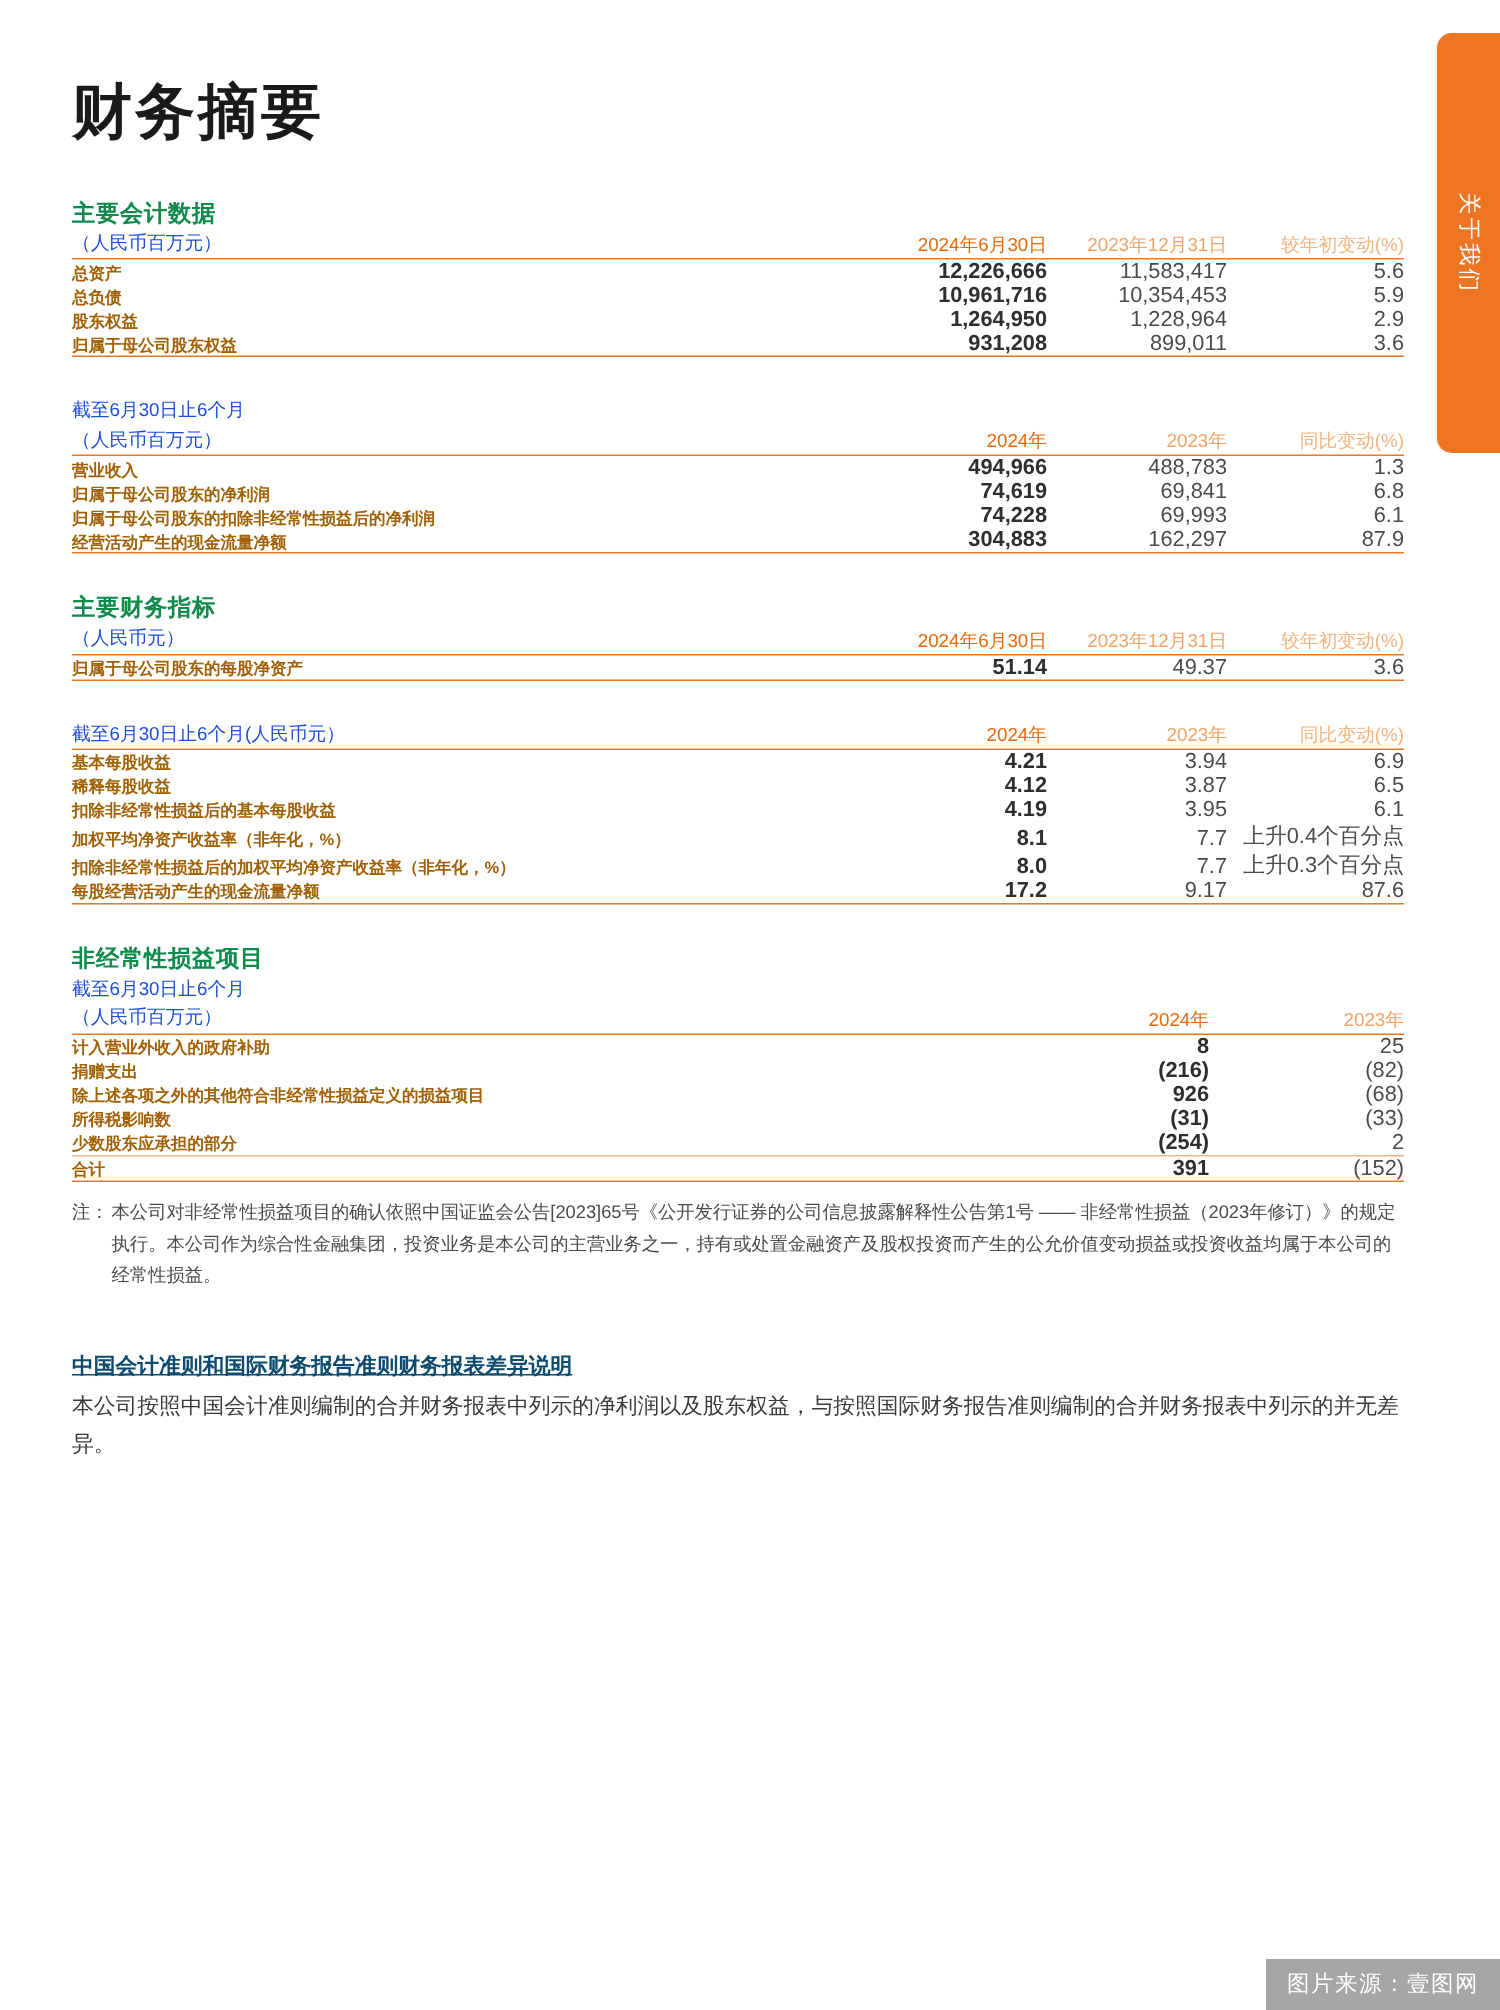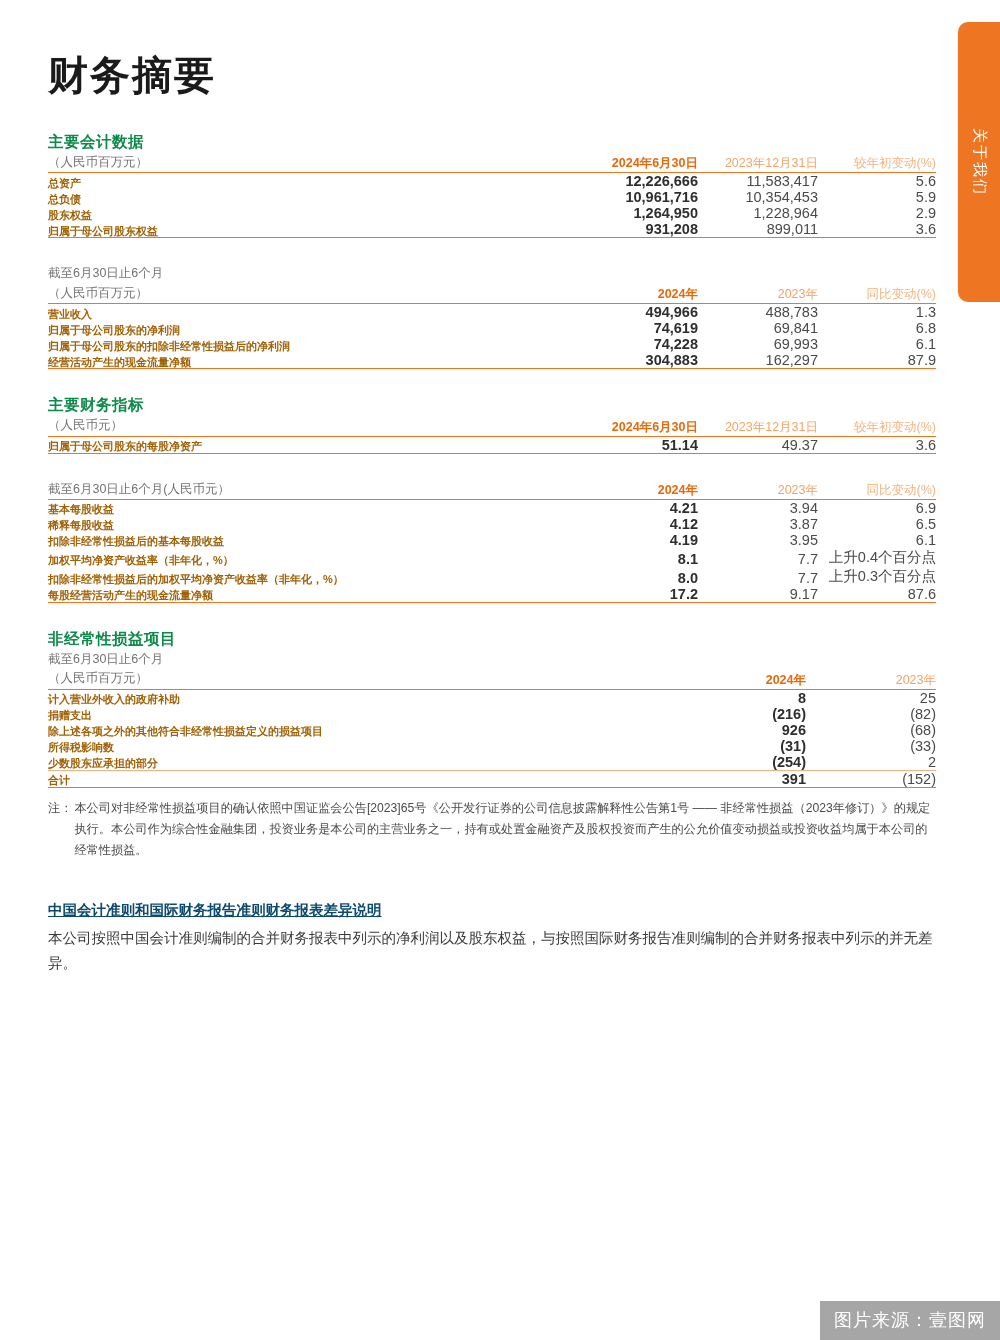--- a/index.html
+++ b/index.html
@@ -80,33 +80,33 @@
   col.c-v1    { width: 130px; }
   col.c-v2    { width: 120px; }
   col.c-v3    { width: 118px; }
 
   
   col.d-label { width: 630px; }
   col.d-v1    { width: 128px; }
   col.d-v2    { width: 130px; }
 
   .unit-label {
-    color: #737373;
+    color: #1d4ed8;
     font-size: 12.5px;
     white-space: nowrap;
     line-height: 1.55;
   }
 
   .hdr-cell {
     text-align: right;
     font-size: 12.5px;
     white-space: nowrap;
     padding-bottom: 3px;
   }
-  .hdr-strong { color: #e8690b; font-weight: bold; }
+  .hdr-strong { color: #e8690b; font-weight: normal; }
   .hdr-light  { color: #f3a365; font-weight: normal; }
   .hdr-light2 { color: #f5b37e; font-weight: normal; }
 
   tr.hdr-row > * { border-bottom: 1.6px solid #ee7623; padding-bottom: 4px; }
 
   .row-label {
     color: #a16207;
     font-size: 11px;
     line-height: 1.05;
     white-space: nowrap;
@@ -156,21 +156,21 @@
     width: 888px;
   }
 
   
   .watermark {
     position: absolute;
     right: 0;
     bottom: 0;
     background: #a6a6a6;
     color: #ffffff;
-    font-size: 18px;
+    font-size: 15px;
     padding: 7px 14px 8px 14px;
     letter-spacing: 1px;
   }
 </style>
 </head>
 <body>
 
 <div class="page">
 
   <div class="side-tab">

